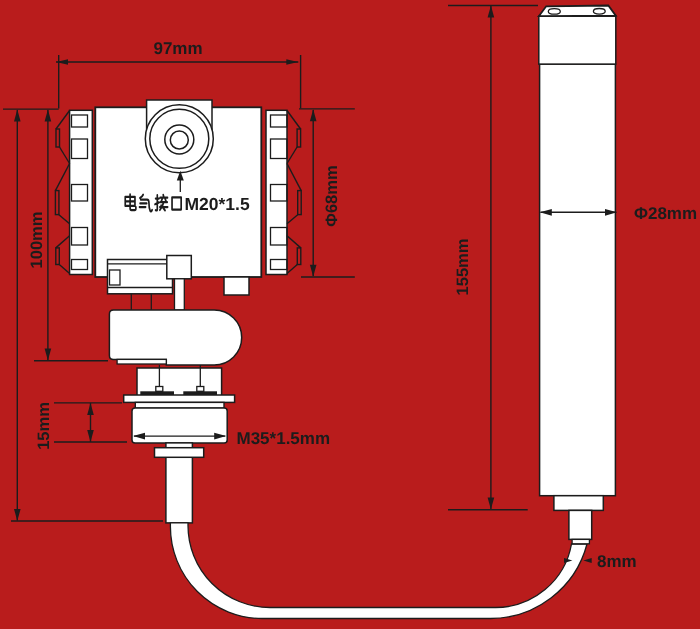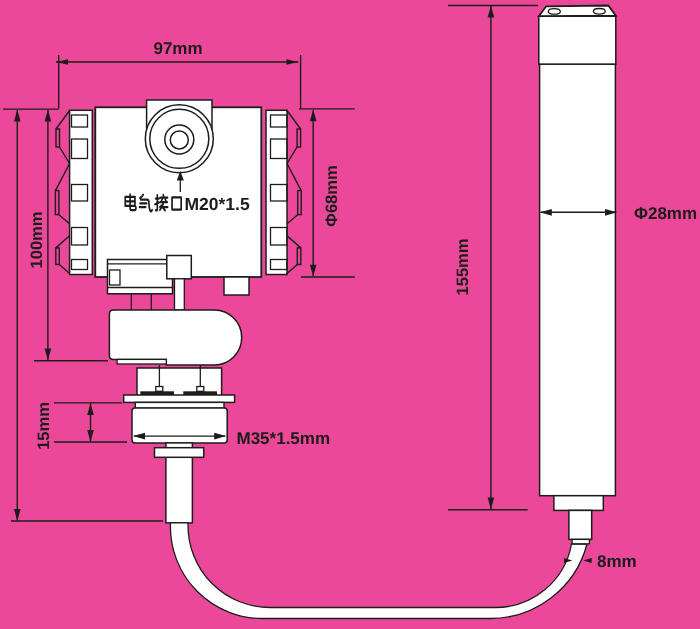--- a/index.html
+++ b/index.html
@@ -1,16 +1,16 @@
 <!DOCTYPE html>
 <html><head>
 <meta charset="utf-8">
 <style>
 html,body{margin:0;padding:0;background:#ffffff;}
-.wrap{width:700px;height:629px;position:relative;background:#ec4899;}
+.wrap{width:700px;height:629px;position:relative;background:#b91c1c;}
 text{font-family:"Liberation Sans",sans-serif;font-weight:700;fill:#1c1c1c;}
 </style>
 </head>
 <body>
 <div class="wrap">
 <svg width="700" height="629" viewBox="0 0 700 629" xmlns="http://www.w3.org/2000/svg" text-rendering="geometricPrecision">
 <g stroke="#1c1c1c" stroke-width="1.3" fill="none">
 
 <g>
 <text x="178" y="54" font-size="17" text-anchor="middle" stroke="none">97mm</text>

